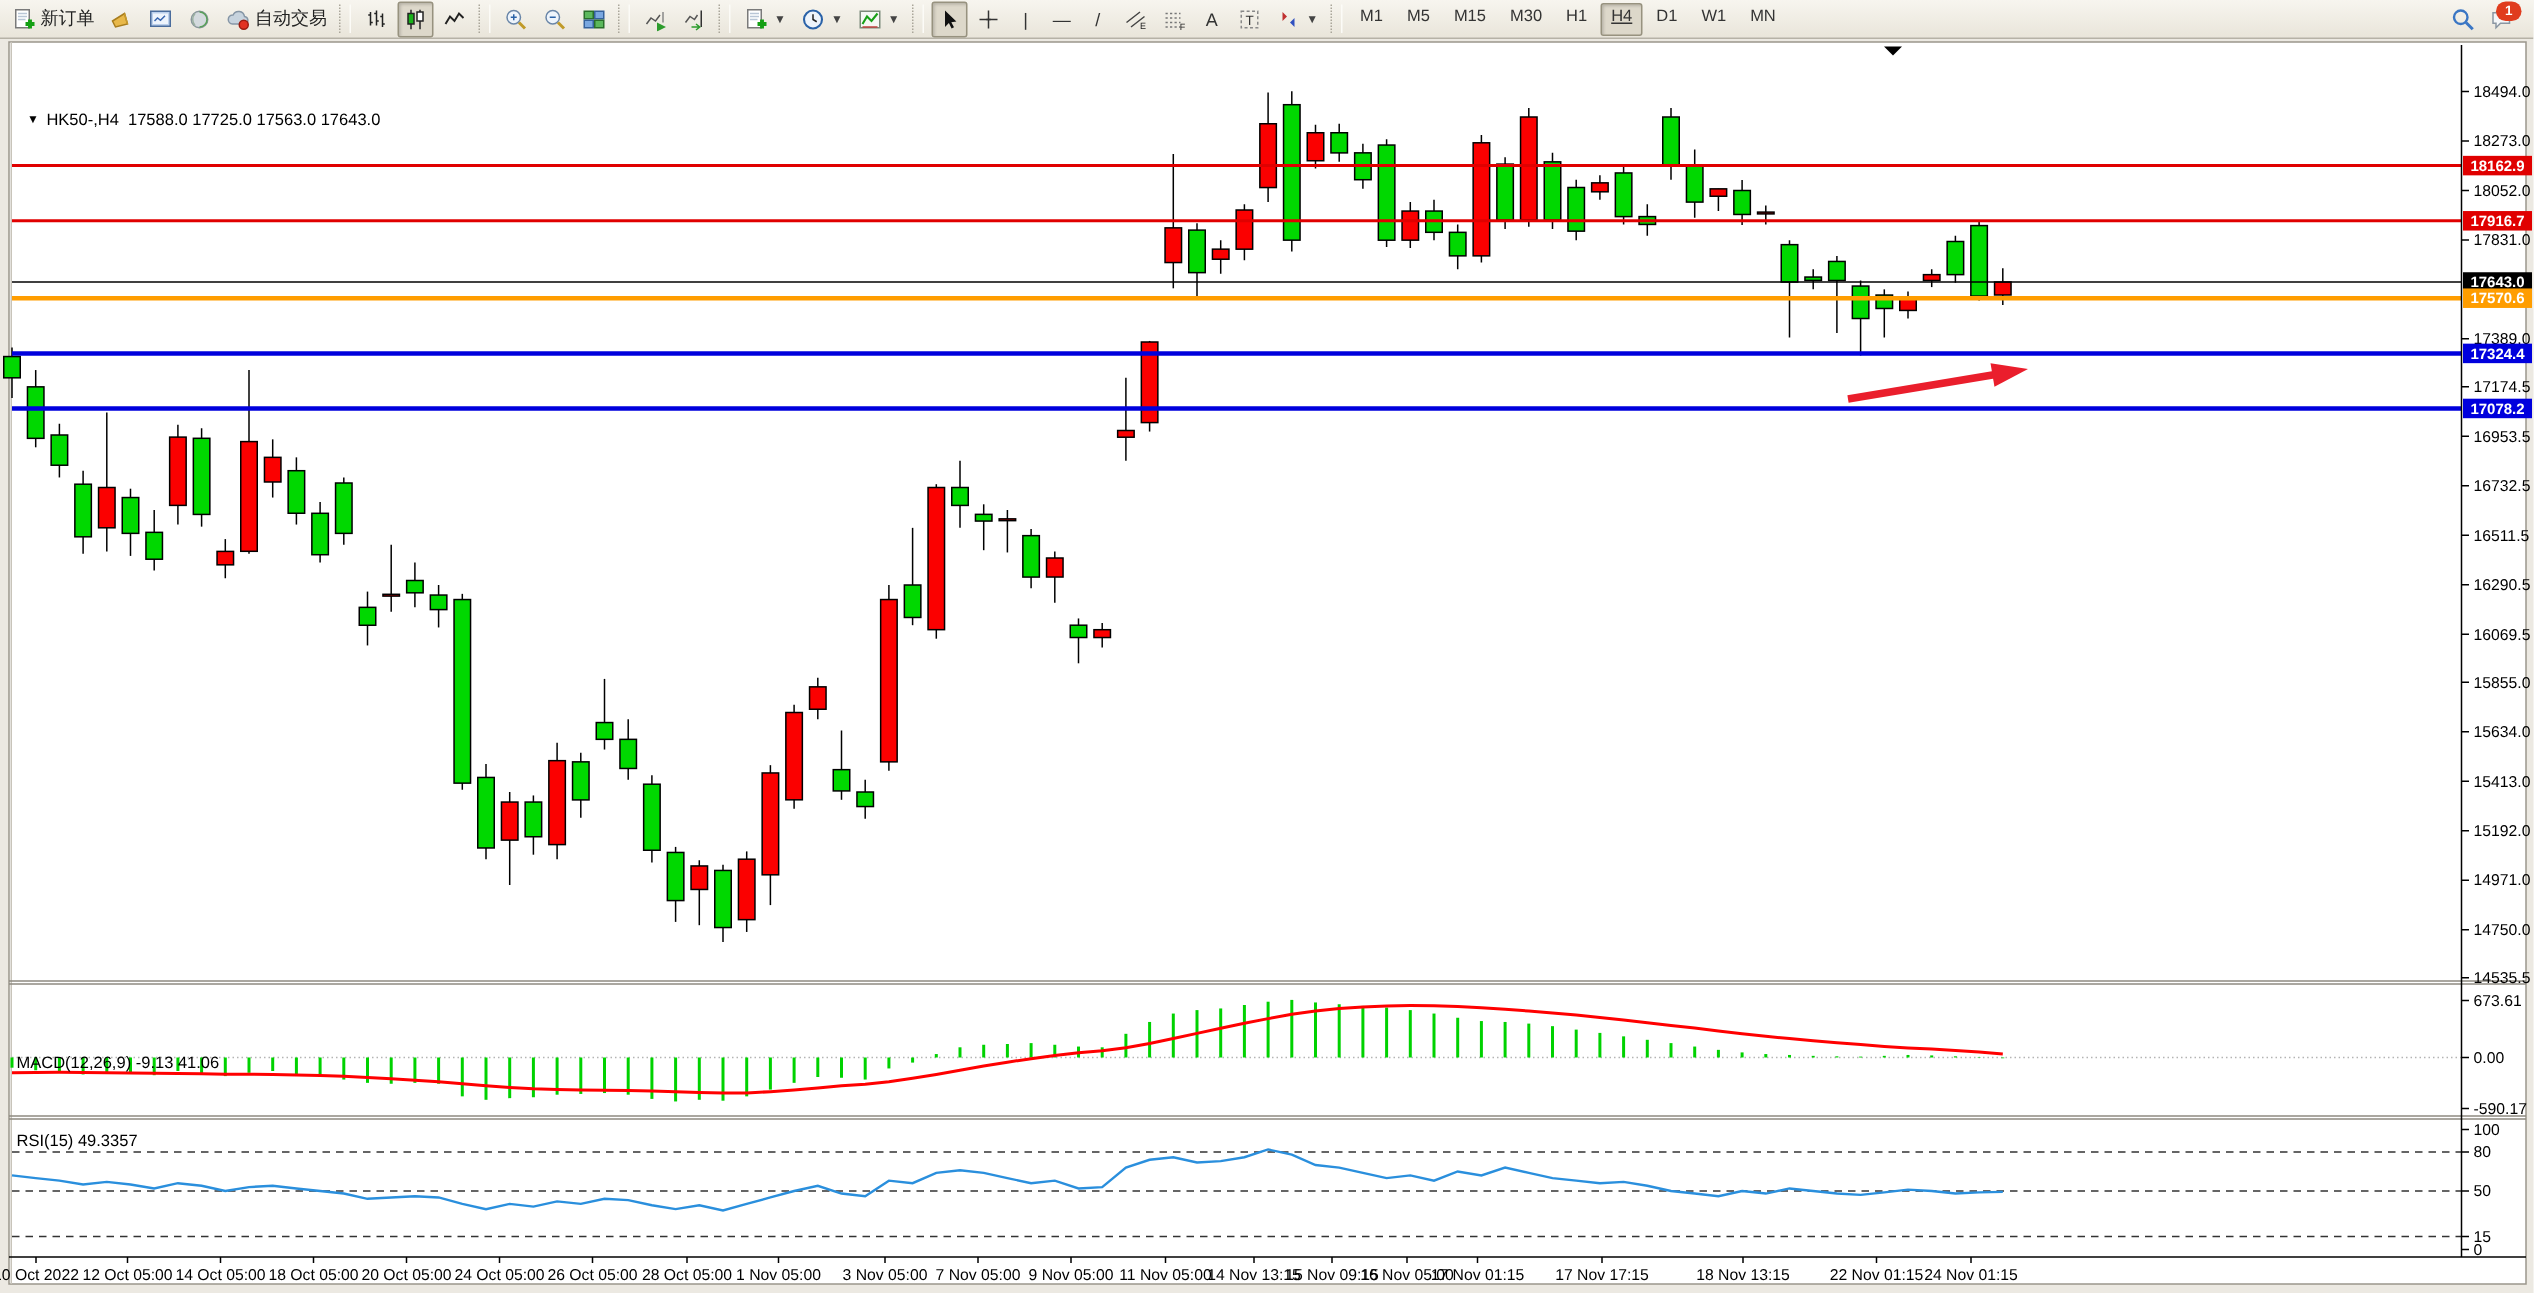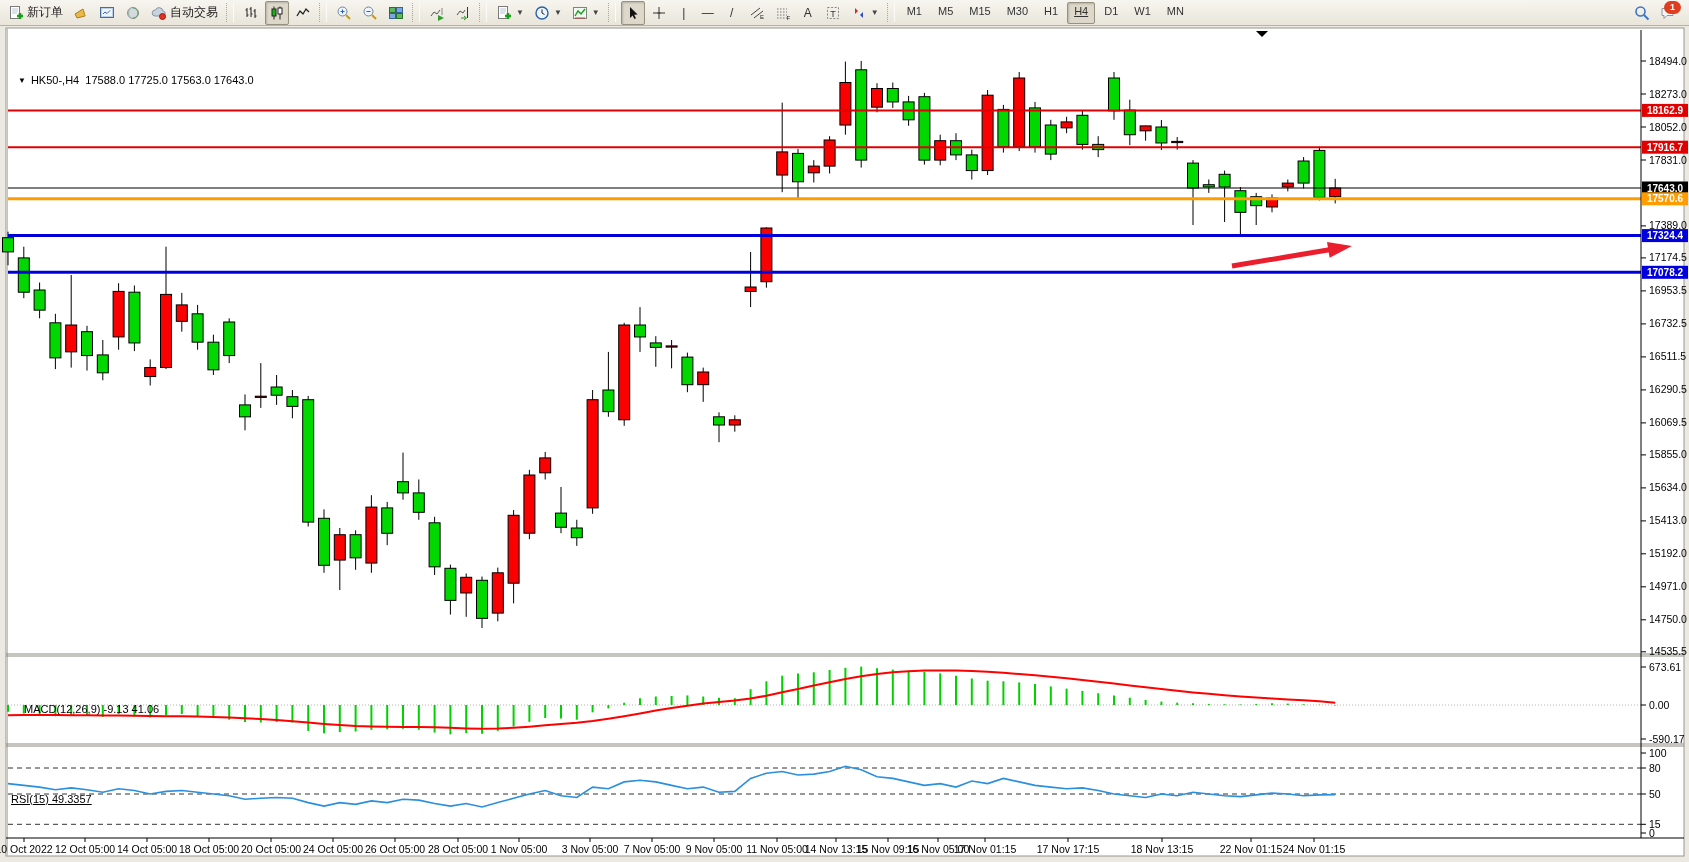--- a/index.html
+++ b/index.html
@@ -36,22 +36,22 @@
   }
   .icon-wrap{position:relative;display:inline-flex;}
   
   .chart-area{position:relative;width:1689px;height:836px;}
   .chart-area svg{position:absolute;left:0;top:0;}
   .overlay-label{
     position:absolute;font-size:11px;color:#000;z-index:3;pointer-events:none;margin-top:41px;
   }
   #chart-title{left:18px;top:7px;}
   #chart-title .tri{font-size:8px;margin-right:5px;position:relative;top:-1px;}
-  #macd-label{left:24px;top:636px;}
-  #rsi-label{left:11px;top:726px;text-decoration:underline;}
+  #macd-label{left:11px;top:636px;}
+  #rsi-label{left:11px;top:688px;}
 </style>
 </head>
 <body>
 
 <div class="toolbar" id="toolbar">
     <span class="tb-group">
       <span class="tb-btn">
         <span class="icon-wrap">
           <svg width="16" height="16" viewBox="0 0 16 16">
             <rect x="2.5" y="1.5" width="9" height="12" fill="#fff" stroke="#7a7a7a"></rect>

